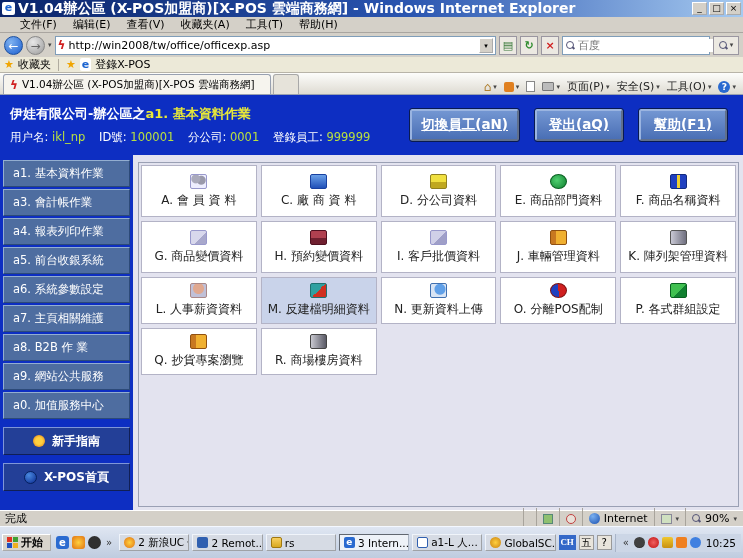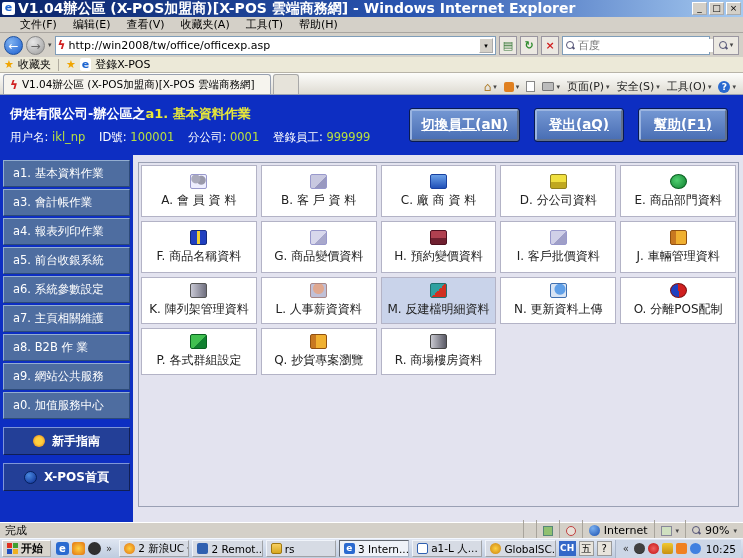--- a/index.html
+++ b/index.html
@@ -102,41 +102,41 @@
   
   .statusbar { height:16px; background:#d4d0c8; border-top:1px solid #fff; display:flex; align-items:center; font-size:11px; flex:0 0 auto; }
   .st-done { padding-left:5px; flex:1; color:#000; }
   .st-seg { height:22px; border-left:1px solid #a8a49c; display:flex; align-items:center; padding:0 6px; gap:4px; }
   .st-ico-check { width:10px; height:10px; background:#8fc070; border:1px solid #587; }
   .st-ico-phone { width:10px; height:10px; border-radius:50%; background:#e8e0d8; border:1px solid #c04040; }
   .st-globe { width:11px; height:11px; border-radius:50%; background:radial-gradient(circle at 35% 30%,#7ab0f0,#1a50b0); }
   .st-zoomflag { width:11px; height:10px; background:#cfe0c0; border:1px solid #889; }
 
   
-  .taskbar { height:20px; background:linear-gradient(#dfe6f2,#bfccdf); border-top:1px solid #f4f8ff; display:flex; align-items:center; gap:3px; padding:0 2px; flex:0 0 auto; }
+  .taskbar { height:32px; background:linear-gradient(#dfe6f2,#bfccdf); border-top:1px solid #f4f8ff; display:flex; align-items:center; gap:3px; padding:0 2px; flex:0 0 auto; }
   .startbtn { height:17px; display:flex; align-items:center; gap:3px; background:#d8d4cc; border:1px outset #fff; padding:0 7px 0 4px; font-weight:bold; font-size:11px; }
   .winflag { width:11px; height:11px; display:grid; grid-template-columns:1fr 1fr; grid-template-rows:1fr 1fr; gap:1px; }
   .winflag i { display:block; } .wf1{background:#e03020;} .wf2{background:#40a030;} .wf3{background:#2050c0;} .wf4{background:#f0b020;}
   .ql { display:flex; gap:3px; align-items:center; padding:0 2px; }
   .ql-ico { width:13px; height:13px; border-radius:3px; font-size:10px; font-weight:bold; text-align:center; line-height:13px; }
   .ql-ie { color:#fff; background:#2a6ad0; }
   .ql-uc { background:radial-gradient(circle,#ffd040,#e07010); }
   .ql-qq { background:radial-gradient(circle at 50% 40%,#303030 60%,#101010); border-radius:50%; }
   .chev { font-size:10px; color:#333; padding:0 2px; }
   .taskbtn { height:17px; flex:1; max-width:92px; background:#d6dbe4; border:1px outset #f0f4fa; display:flex; align-items:center; gap:3px; padding:0 4px; font-size:10.5px; white-space:nowrap; overflow:hidden; }
   .taskbtn.active { background:#eef2f8; border:1px inset #aab4c4; }
   .tb-ico { width:11px; height:11px; border-radius:2px; flex:0 0 auto; }
   .tb-uc { background:radial-gradient(circle,#ffd040,#e07010); border-radius:50%; }
   .tb-rdp { background:#3060b0; }
   .tb-folder { background:linear-gradient(#f8d060,#d8a820); border:1px solid #a07810; }
   .tb-ie { background:#2a6ad0; color:#fff; font-size:9px; line-height:11px; text-align:center; font-weight:bold; }
   .tb-doc { background:#fff; border:1px solid #3060b0; }
   .tb-gsc { background:radial-gradient(circle,#ffd040,#c88010); border-radius:50%; }
   .tb-drop { margin-left:auto; font-size:7px; }
-  .langbox { width:17px; height:15px; background:#3468c8; color:#fff; font-size:9px; font-weight:bold; text-align:center; line-height:15px; }
+  .langbox { width:17px; height:15px; background:#3468c8; color:#fff; font-size:9px; font-weight:bold; text-align:center; line-height:15px;font-family:Liberation Serif, serif; }
   .imebox { width:15px; height:15px; background:#e8e4dc; border:1px solid #999; font-size:10px; text-align:center; line-height:14px; }
   .tray { height:18px; display:flex; align-items:center; gap:3px; background:#ccd6e6; border-left:1px solid #a8b4c8; padding:0 5px; }
   .tray-ico { width:11px; height:11px; border-radius:50%; }
   .ti-qq { background:radial-gradient(circle at 50% 40%,#404040 60%,#000); }
   .ti-red { background:radial-gradient(circle,#f06060,#c01010); }
   .ti-shield { background:linear-gradient(#f0c830,#c89010); border-radius:2px; }
   .ti-orange { background:#f08020; border-radius:2px; }
   .ti-blue { background:#4080e0; }
   .clock { font-size:10.5px; padding-left:2px; }
 </style>
@@ -278,24 +278,20 @@
           <span class="globe-ico"></span>
           <span>X-POS首頁</span>
         </div>
       </div>
 
       <div class="content">
         <div class="grid">
           <div class="cell">
               <span class="ci ic-members"></span>
               <span class="cl">A. 會 員 資 料</span>
-            </div>
-          <div class="cell">
-              <span class="ci ic-customer"></span>
-              <span class="cl">B. 客 戶 資 料</span>
             </div>
           <div class="cell">
               <span class="ci ic-vendor"></span>
               <span class="cl">C. 廠 商 資 料</span>
             </div>
           <div class="cell">
               <span class="ci ic-branch"></span>
               <span class="cl">D. 分公司資料</span>
             </div>
           <div class="cell">

